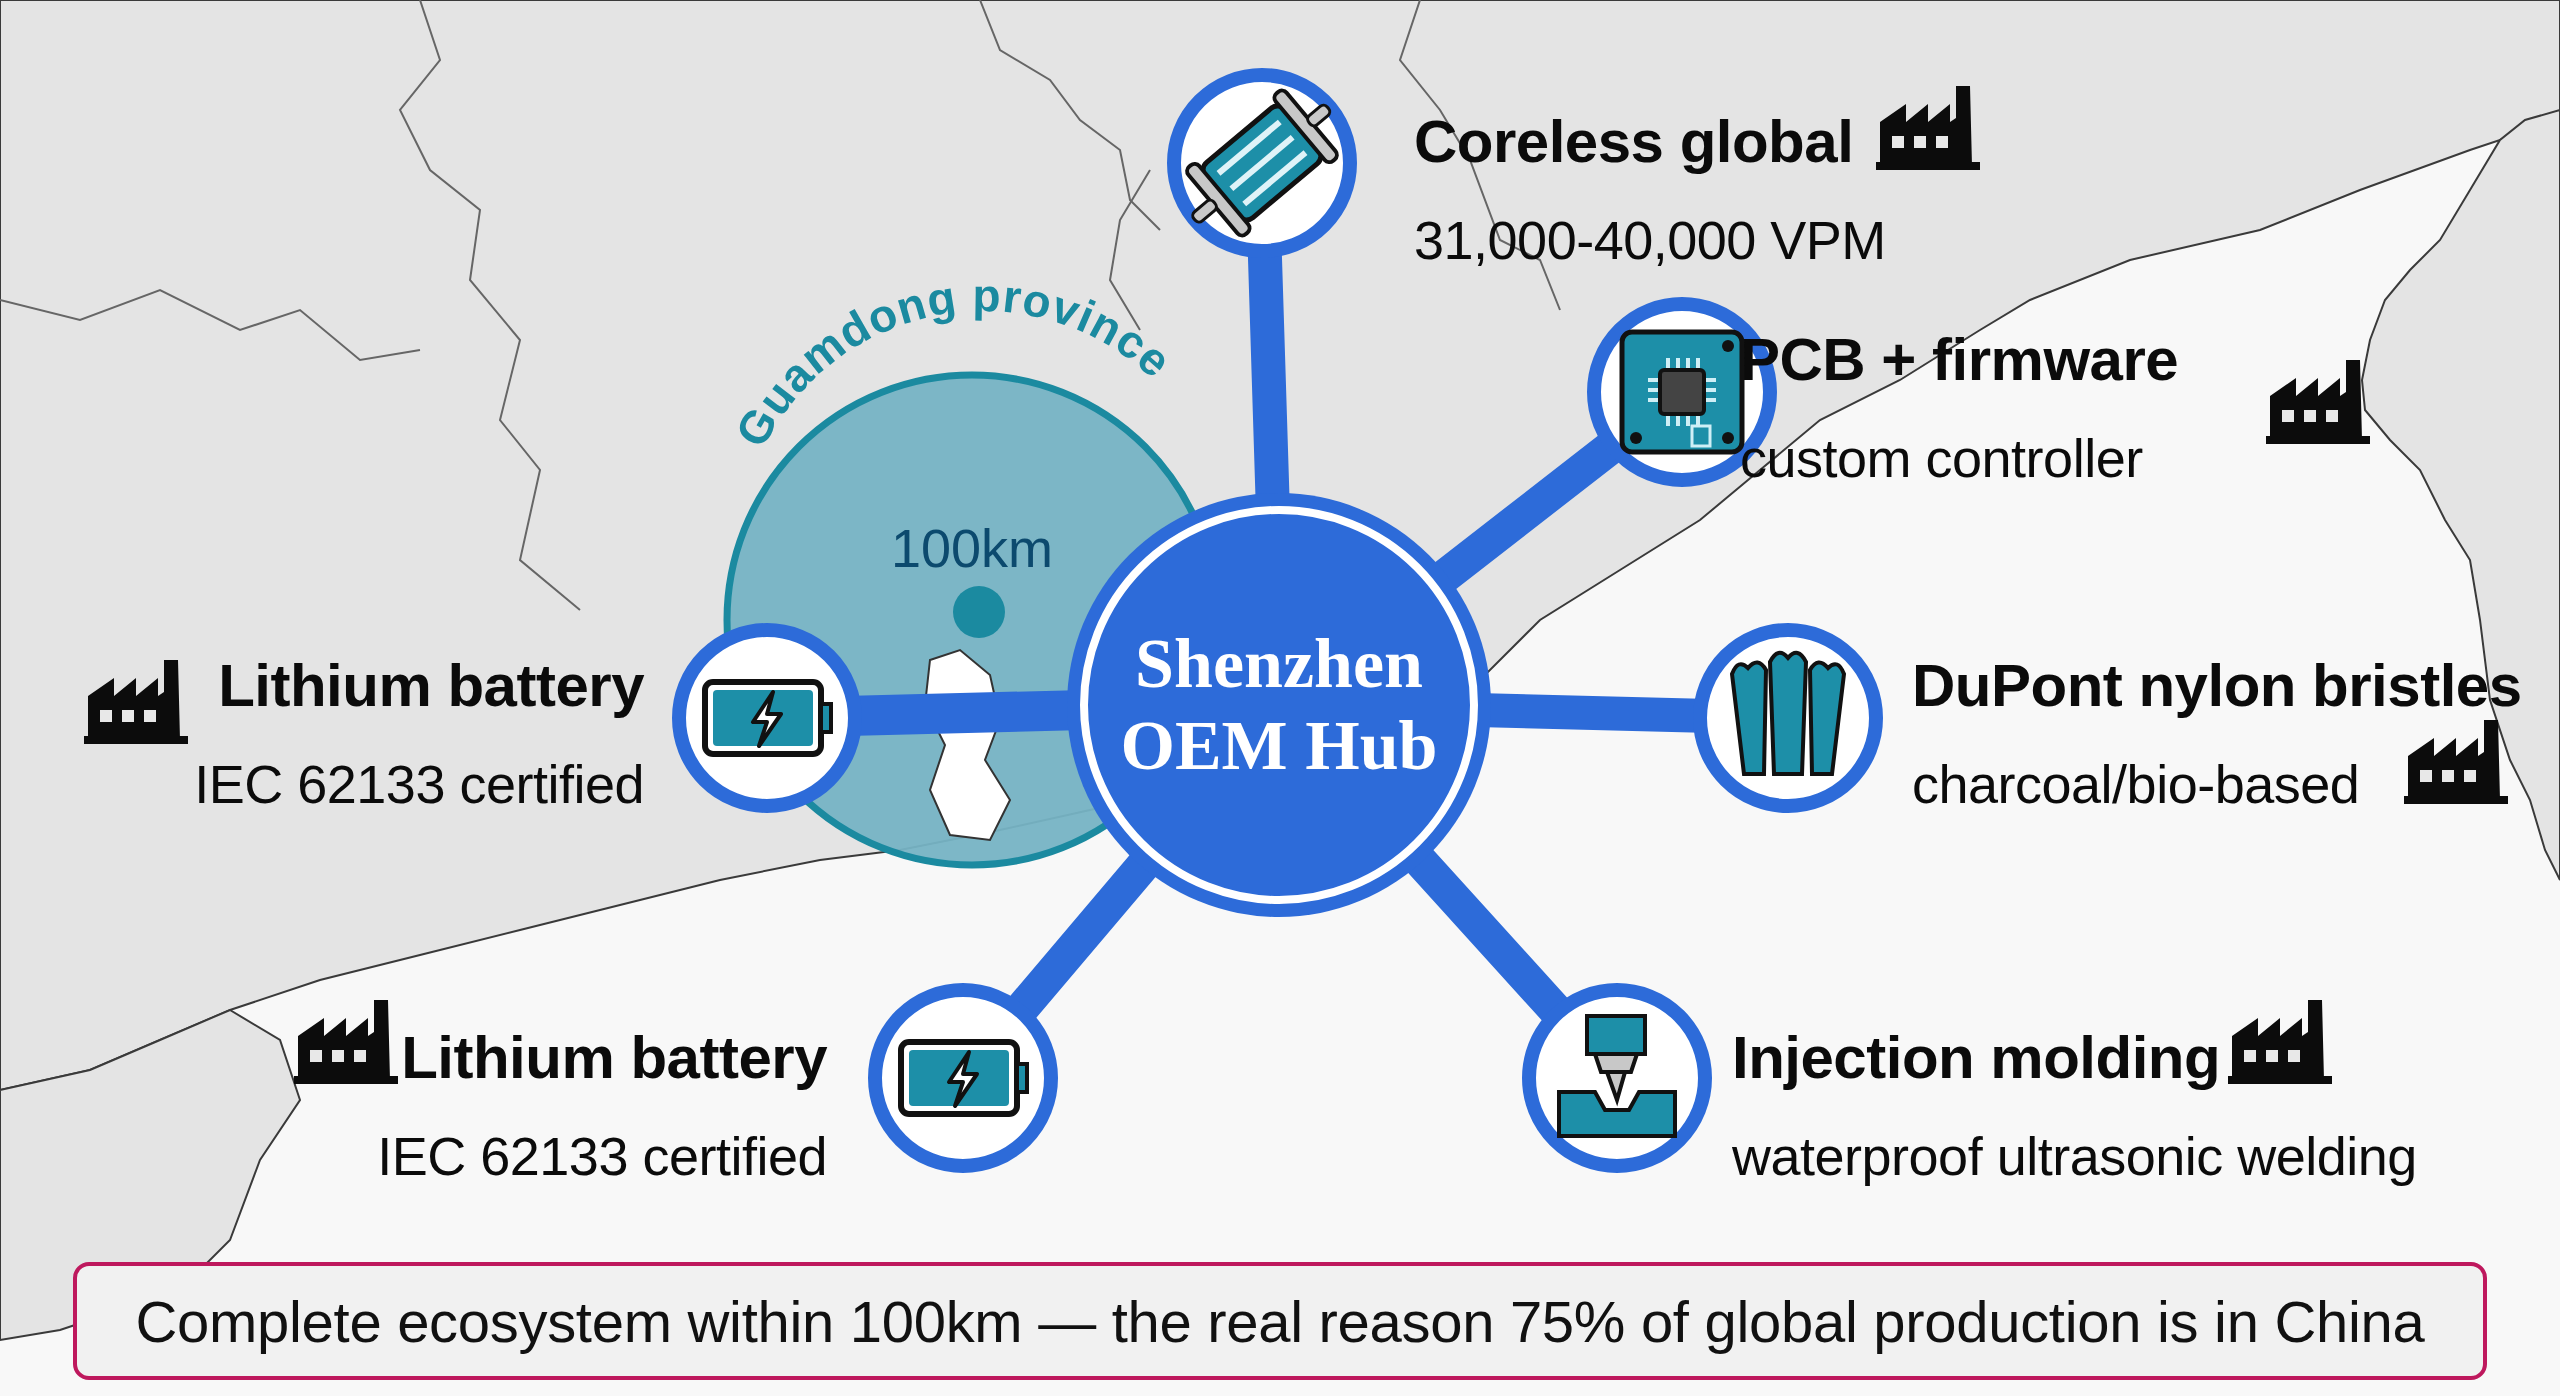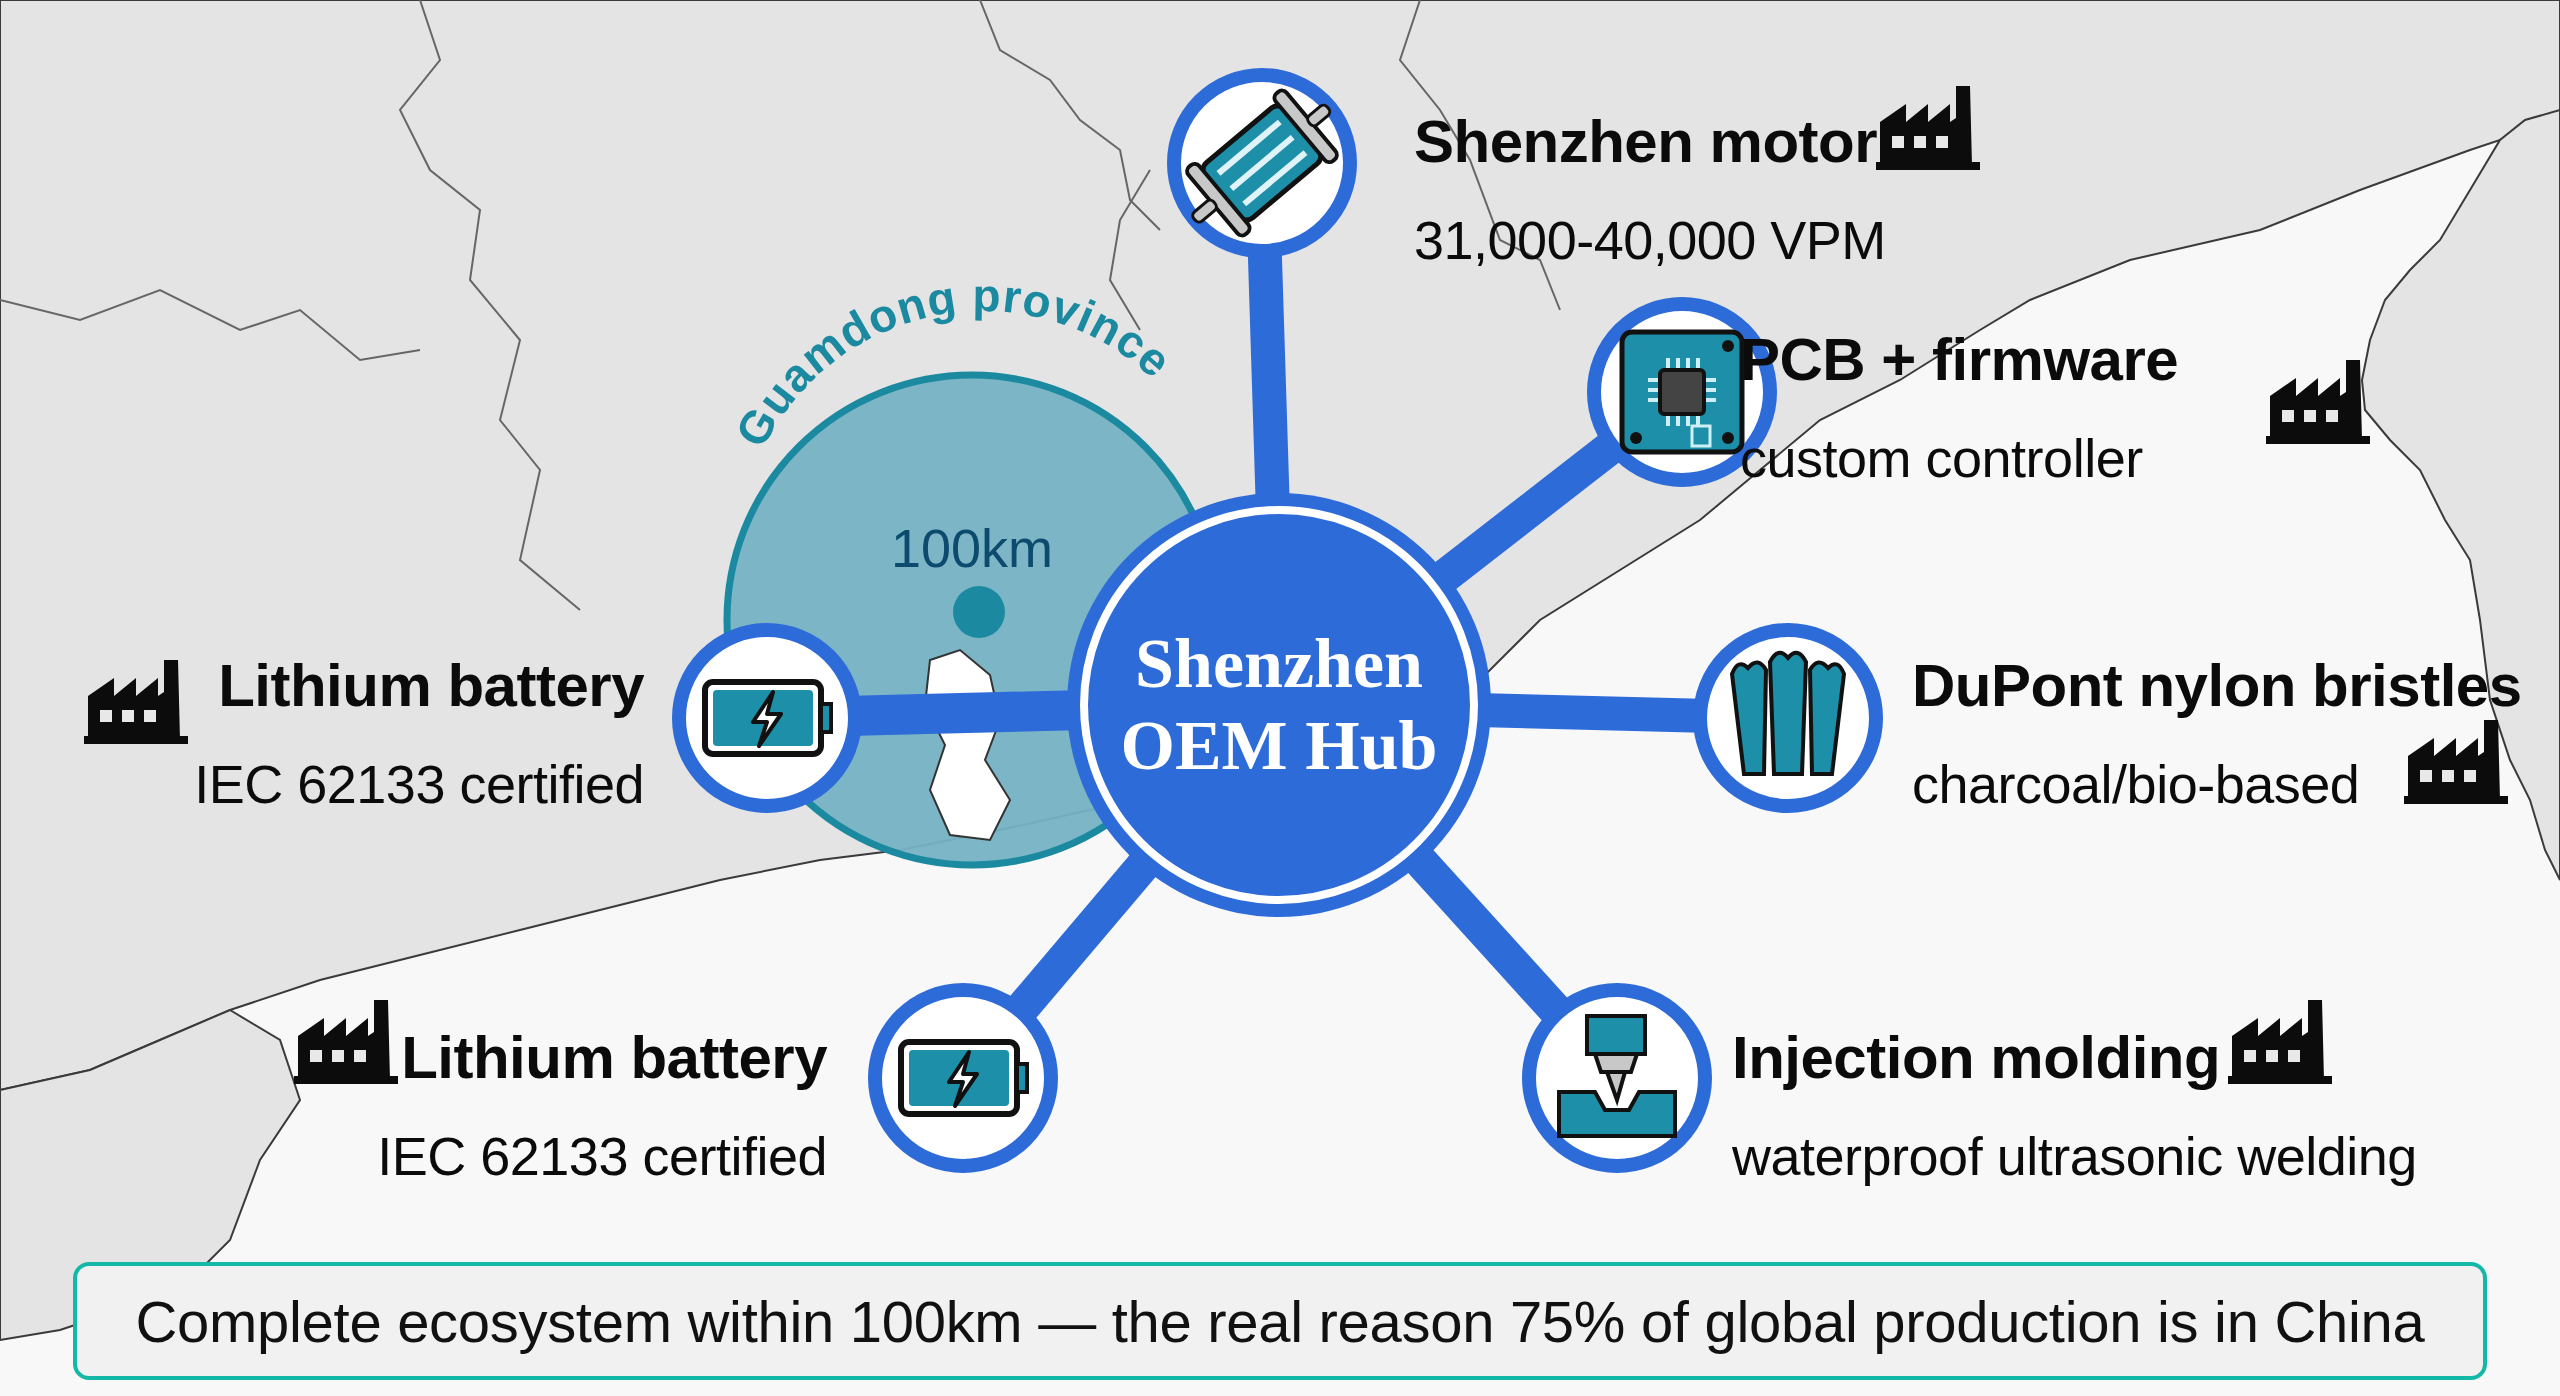--- a/index.html
+++ b/index.html
@@ -4,21 +4,21 @@
 <style>
   html, body { margin:0; padding:0; }
   body { width:2560px; height:1396px; overflow:hidden; position:relative; background:#f7f7f7; font-family:"Liberation Sans", "DejaVu Sans", sans-serif; }
   #map { position:absolute; left:0; top:0; width:2560px; height:1396px; }
   .node-text { position:absolute; color:#0b0b0b; }
   .node-title { font-weight:700; font-size:60px; line-height:68px; white-space:nowrap; letter-spacing:-0.5px; }
   .node-sub { font-weight:400; font-size:54px; line-height:66px; white-space:nowrap; letter-spacing:-0.5px;margin-top:31px; }
   .right-align { text-align:right; }
   .hub-label { position:absolute; left:1279px; top:705px; transform:translate(-50%,-50%); color:#fff; font-weight:700; font-size:70px; line-height:82px; text-align:center; white-space:nowrap;font-family:Liberation Serif, serif; }
   .gd-km { position:absolute; left:972px; top:548px; transform:translate(-50%,-50%); color:#0c4a6e; font-size:54px; }
-  .footer { position:absolute; left:73px; top:1262px; width:2414px; height:118px; box-sizing:border-box; border:4px solid #14b8a6; border-radius:16px; background:#f1f1f1; display:flex; align-items:center; justify-content:center; }
+  .footer { position:absolute; left:73px; top:1262px; width:2414px; height:118px; box-sizing:border-box; border:4px solid #be185d; border-radius:16px; background:#f1f1f1; display:flex; align-items:center; justify-content:center; }
   .footer span { font-size:58px; color:#111; letter-spacing:-0.3px; white-space:nowrap; }
 </style>
 </head>
 <body>
 
 <svg id="map" viewBox="0 0 2560 1396" xmlns="http://www.w3.org/2000/svg">
   <defs>
     <g id="factory-glyph">
       <path d="M4 84 L4 40 L30 22 L30 40 L52 22 L52 40 L74 22 L74 40 L80 36 L80 4 L94 4 L96 84 Z" fill="#0c0c0c"></path>
       <rect x="0" y="80" width="104" height="8" fill="#0c0c0c"></rect>
@@ -148,21 +148,21 @@
 </svg>
 
 <div class="gd-km">100km</div>
 
 <div class="hub-label">
   <div>Shenzhen</div>
   <div>OEM Hub</div>
 </div>
 
 <div class="node-text" style="left:1414px; top:108px;">
-  <div class="node-title">Shenzhen motor</div>
+  <div class="node-title">Coreless global</div>
   <div class="node-sub">31,000-40,000 VPM</div>
 </div>
 
 <div class="node-text" style="left:1740px; top:326px;">
   <div class="node-title">PCB + firmware</div>
   <div class="node-sub">custom controller</div>
 </div>
 
 <div class="node-text" style="left:1912px; top:652px;">
   <div class="node-title">DuPont nylon bristles</div>

